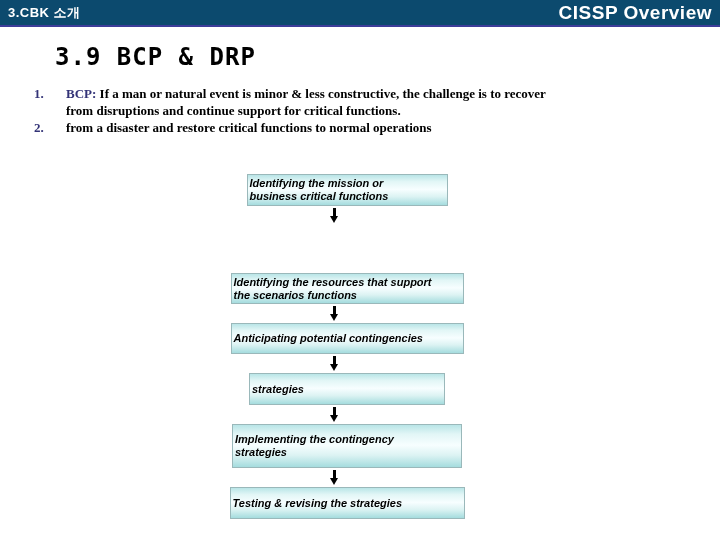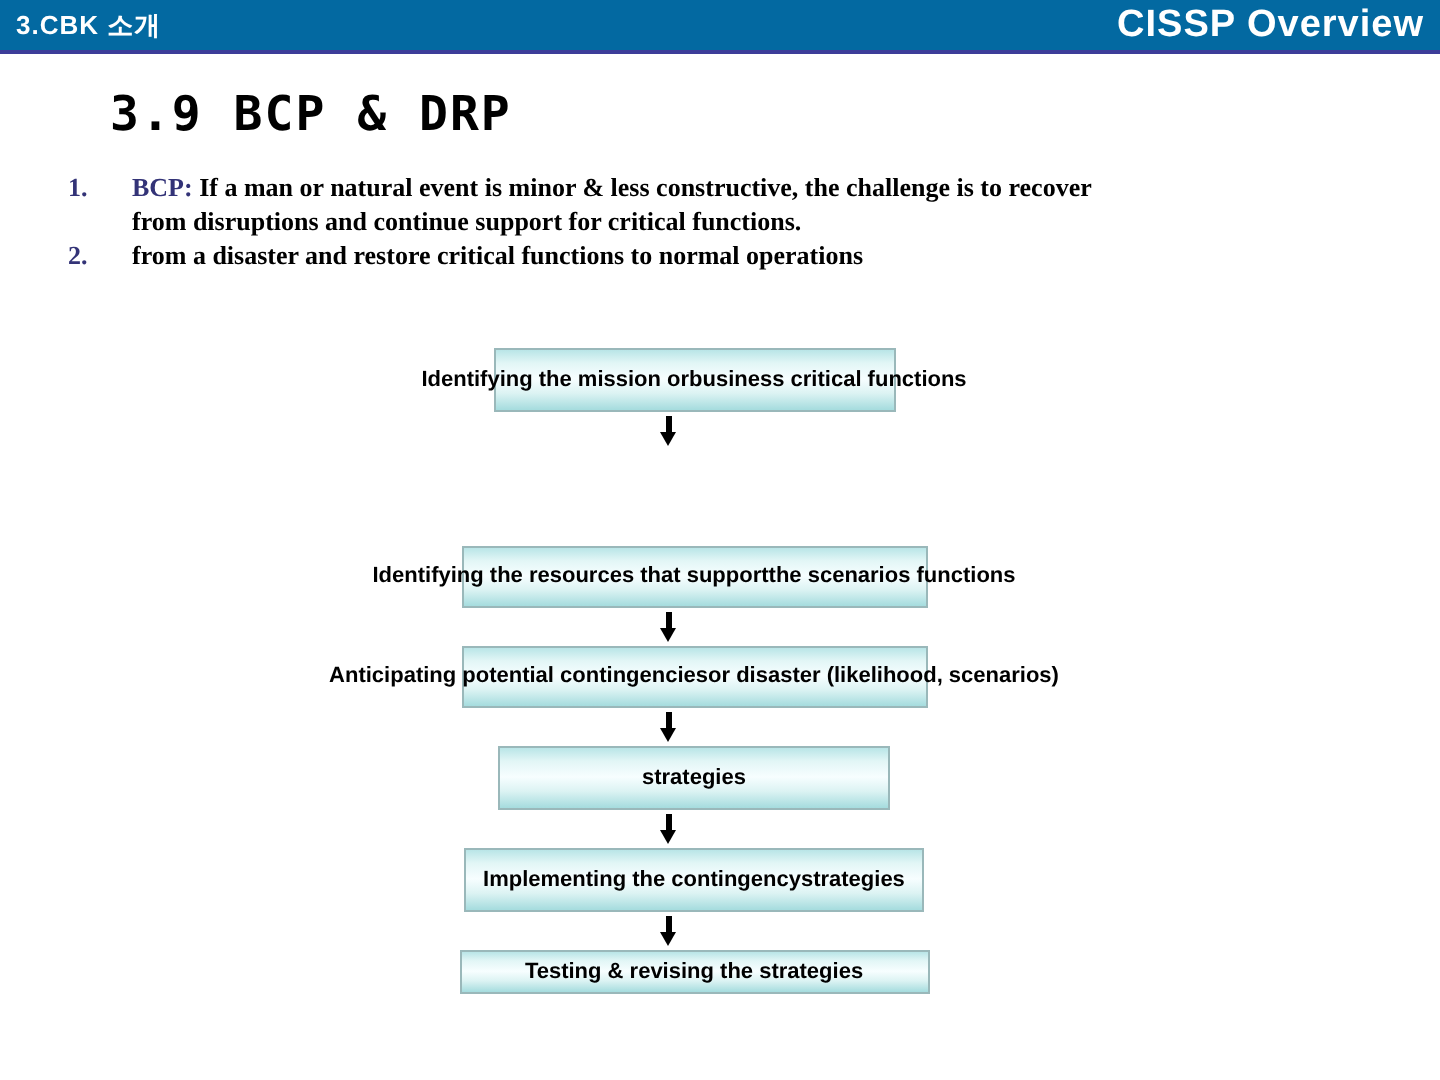--- a/index.html
+++ b/index.html
@@ -11,21 +11,21 @@
     overflow: hidden;
     font-family: "Liberation Sans", sans-serif;
   }
 
   
   .header-bar {
     position: absolute;
     top: 0; left: 0;
     width: 100%;
     height: 27px;
-    background: #0369a1;
+    background: #0c4a6e;
     border-bottom: 2px solid #3d3d99;
     box-sizing: border-box;
     display: flex;
     justify-content: space-between;
     align-items: center;
     padding: 0 8px;
   }
   .header-left {
     color: #ffffff;
     font-size: 13px;
@@ -82,23 +82,24 @@
     display: flex;
     flex-direction: column;
     align-items: center;
   }
   .flow-box {
     box-sizing: border-box;
     border: 1px solid #9ab8ba;
     background: linear-gradient(180deg, #b9e5e7 0%, #e2f6f6 22%, #f7feff 48%, #dcf3f3 72%, #a5dcde 100%);
     padding: 3px 2px;
     display: flex;
-    flex-direction: row;
+    flex-direction: column;
     justify-content: center;
-    align-items: center;
+    align-items: flex-start;
+    font-style: italic;
   }
   .flow-line {
     font-family: "Liberation Sans", sans-serif;
     font-weight: bold;
     font-size: 11px;
     line-height: 13px;
     color: #000000;
     white-space: nowrap;
     text-align: center;
   }
@@ -169,46 +170,45 @@
       <div class="flow-line">the scenarios functions</div>
     </div>
 
     <div class="flow-arrow">
         <div class="stem"></div>
         <div class="head"></div>
       </div>
 
     <div class="flow-box" style="width:233px; height:31px;">
       <div class="flow-line">Anticipating potential contingencies</div>
-      <div class="flow-line">or disaster (likelihood, scenarios)</div>
     </div>
 
     <div class="flow-arrow">
         <div class="stem"></div>
         <div class="head"></div>
       </div>
 
     <div class="flow-box" style="width:196px; height:32px;">
       <div class="flow-line">strategies</div>
     </div>
 
     <div class="flow-arrow">
         <div class="stem"></div>
         <div class="head"></div>
       </div>
 
-    <div class="flow-box" style="width:230px; height:32px;">
+    <div class="flow-box" style="width:230px; height:44px;">
       <div class="flow-line">Implementing the contingency</div>
       <div class="flow-line">strategies</div>
     </div>
 
     <div class="flow-arrow">
         <div class="stem"></div>
         <div class="head"></div>
       </div>
 
-    <div class="flow-box" style="width:235px; height:22px;">
+    <div class="flow-box" style="width:235px; height:32px;">
       <div class="flow-line">Testing &amp; revising the strategies</div>
     </div>
 
   </div>
 
 </div>
 
 </body></html>

